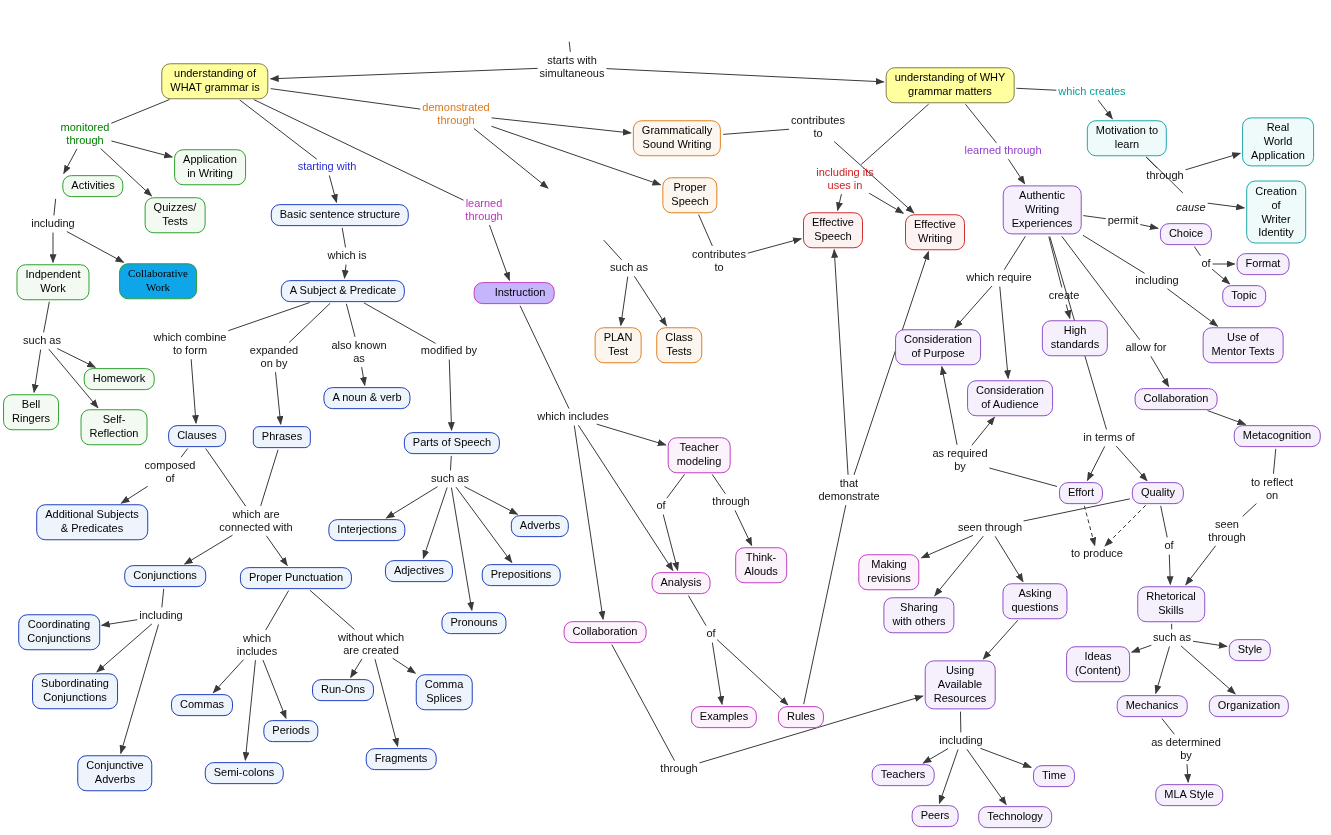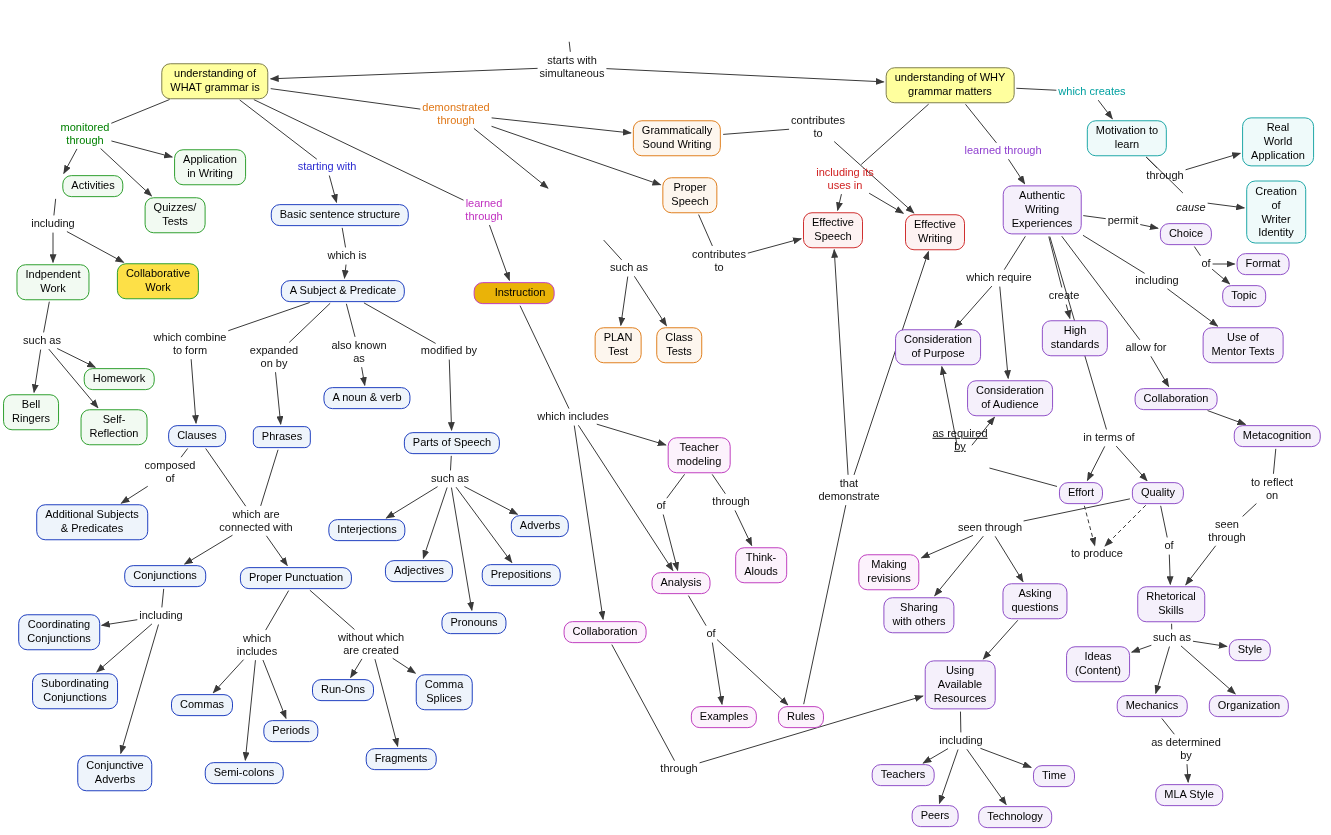--- a/index.html
+++ b/index.html
@@ -162,21 +162,21 @@
 WHAT grammar is</div>
     <div class="node" style="left: 950px; top: 85px; background: rgb(255, 255, 158); border-color: rgb(127, 127, 79);">understanding of WHY
 grammar matters</div>
     <div class="node" style="left: 210px; top: 167px; background: rgb(242, 250, 242); border-color: rgb(48, 160, 48);">Application
 in Writing</div>
     <div class="node" style="left: 57px; top: 186px; background: rgb(242, 250, 242); border-color: rgb(48, 160, 48); margin-left: 36px;">Activities</div>
     <div class="node" style="left: 168px; top: 215px; background: rgb(242, 250, 242); border-color: rgb(48, 160, 48); margin-left: 7px;">Quizzes/
 Tests</div>
     <div class="node" style="left: 53px; top: 282px; background: rgb(242, 250, 242); border-color: rgb(48, 160, 48);">Indpendent
 Work</div>
-    <div class="node" style="left: 158px; top: 281px; background: #fde047; border-color: rgb(48, 160, 48);">Collaborative
+    <div class="node" style="left: 158px; top: 281px; background: #0ea5e9; border-color: rgb(48, 160, 48); font-family: Liberation Serif, serif;">Collaborative
 Work</div>
     <div class="node" style="left: 119px; top: 379px; background: rgb(242, 250, 242); border-color: rgb(48, 160, 48);">Homework</div>
     <div class="node" style="left: 31px; top: 412px; background: rgb(242, 250, 242); border-color: rgb(48, 160, 48);">Bell
 Ringers</div>
     <div class="node" style="left: 114px; top: 427px; background: rgb(242, 250, 242); border-color: rgb(48, 160, 48);">Self-
 Reflection</div>
     <div class="node" style="left: 340px; top: 215px; background: rgb(238, 244, 251); border-color: rgb(32, 64, 192);">Basic sentence structure</div>
     <div class="node" style="left: 343px; top: 291px; background: rgb(238, 244, 251); border-color: rgb(32, 64, 192);">A Subject &amp; Predicate</div>
     <div class="node" style="left: 367px; top: 398px; background: rgb(238, 244, 251); border-color: rgb(32, 64, 192);">A noun &amp; verb</div>
     <div class="node" style="left: 197px; top: 436px; background: rgb(238, 244, 251); border-color: rgb(32, 64, 192);">Clauses</div>
@@ -205,21 +205,21 @@
 Splices</div>
     <div class="node" style="left: 401px; top: 759px; background: rgb(238, 244, 251); border-color: rgb(32, 64, 192);">Fragments</div>
     <div class="node" style="left: 677px; top: 138px; background: rgb(253, 246, 238); border-color: rgb(224, 128, 32);">Grammatically
 Sound Writing</div>
     <div class="node" style="left: 690px; top: 195px; background: rgb(253, 246, 238); border-color: rgb(224, 128, 32);">Proper
 Speech</div>
     <div class="node" style="left: 618px; top: 345px; background: rgb(253, 246, 238); border-color: rgb(224, 128, 32);">PLAN
 Test</div>
     <div class="node" style="left: 679px; top: 345px; background: rgb(253, 246, 238); border-color: rgb(224, 128, 32);">Class
 Tests</div>
-    <div class="node" style="left: 514px; top: 293px; background: #eab308; border-color: rgb(192, 64, 192); padding-left: 20px;">Instruction</div>
+    <div class="node" style="left: 514px; top: 293px; background: #c4b5fd; border-color: rgb(192, 64, 192); padding-left: 20px;">Instruction</div>
     <div class="node" style="left: 699px; top: 455px; background: rgb(252, 242, 252); border-color: rgb(192, 64, 192);">Teacher
 modeling</div>
     <div class="node" style="left: 761px; top: 565px; background: rgb(252, 242, 252); border-color: rgb(192, 64, 192);">Think-
 Alouds</div>
     <div class="node" style="left: 681px; top: 583px; background: rgb(252, 242, 252); border-color: rgb(192, 64, 192);">Analysis</div>
     <div class="node" style="left: 605px; top: 632px; background: rgb(252, 242, 252); border-color: rgb(192, 64, 192);">Collaboration</div>
     <div class="node" style="left: 724px; top: 717px; background: rgb(252, 242, 252); border-color: rgb(192, 64, 192);">Examples</div>
     <div class="node" style="left: 801px; top: 717px; background: rgb(252, 242, 252); border-color: rgb(192, 64, 192);">Rules</div>
     <div class="node" style="left: 833px; top: 230px; background: rgb(253, 242, 242); border-color: rgb(208, 48, 48);">Effective
 Speech</div>
@@ -316,21 +316,21 @@
     <div class="edge-label" style="left: 1092px; top: 92px; color: rgb(0, 160, 160);">which creates</div>
     <div class="edge-label" style="left: 1165px; top: 176px; color: rgb(17, 17, 17);">through</div>
     <div class="edge-label" style="left: 1191px; top: 208px; color: rgb(17, 17, 17); font-style: italic;">cause</div>
     <div class="edge-label" style="left: 1003px; top: 151px; color: rgb(144, 64, 208);">learned through</div>
     <div class="edge-label" style="left: 1123px; top: 221px; color: rgb(17, 17, 17);">permit</div>
     <div class="edge-label" style="left: 1206px; top: 264px; color: rgb(17, 17, 17);">of</div>
     <div class="edge-label" style="left: 1157px; top: 281px; color: rgb(17, 17, 17);">including</div>
     <div class="edge-label" style="left: 999px; top: 278px; color: rgb(17, 17, 17);">which require</div>
     <div class="edge-label" style="left: 1064px; top: 296px; color: rgb(17, 17, 17);">create</div>
     <div class="edge-label" style="left: 1146px; top: 348px; color: rgb(17, 17, 17);">allow for</div>
-    <div class="edge-label" style="left: 960px; top: 440px; color: rgb(17, 17, 17); text-decoration: underline;">as required
+    <div class="edge-label" style="left: 960px; top: 460px; color: rgb(17, 17, 17);">as required
 by</div>
     <div class="edge-label" style="left: 1109px; top: 438px; color: rgb(17, 17, 17);">in terms of</div>
     <div class="edge-label" style="left: 1272px; top: 489px; color: rgb(17, 17, 17);">to reflect
 on</div>
     <div class="edge-label" style="left: 990px; top: 528px; color: rgb(17, 17, 17);">seen through</div>
     <div class="edge-label" style="left: 1097px; top: 554px; color: rgb(17, 17, 17);">to produce</div>
     <div class="edge-label" style="left: 1169px; top: 546px; color: rgb(17, 17, 17);">of</div>
     <div class="edge-label" style="left: 1227px; top: 531px; color: rgb(17, 17, 17);">seen
 through</div>
     <div class="edge-label" style="left: 1172px; top: 638px; color: rgb(17, 17, 17);">such as</div>

